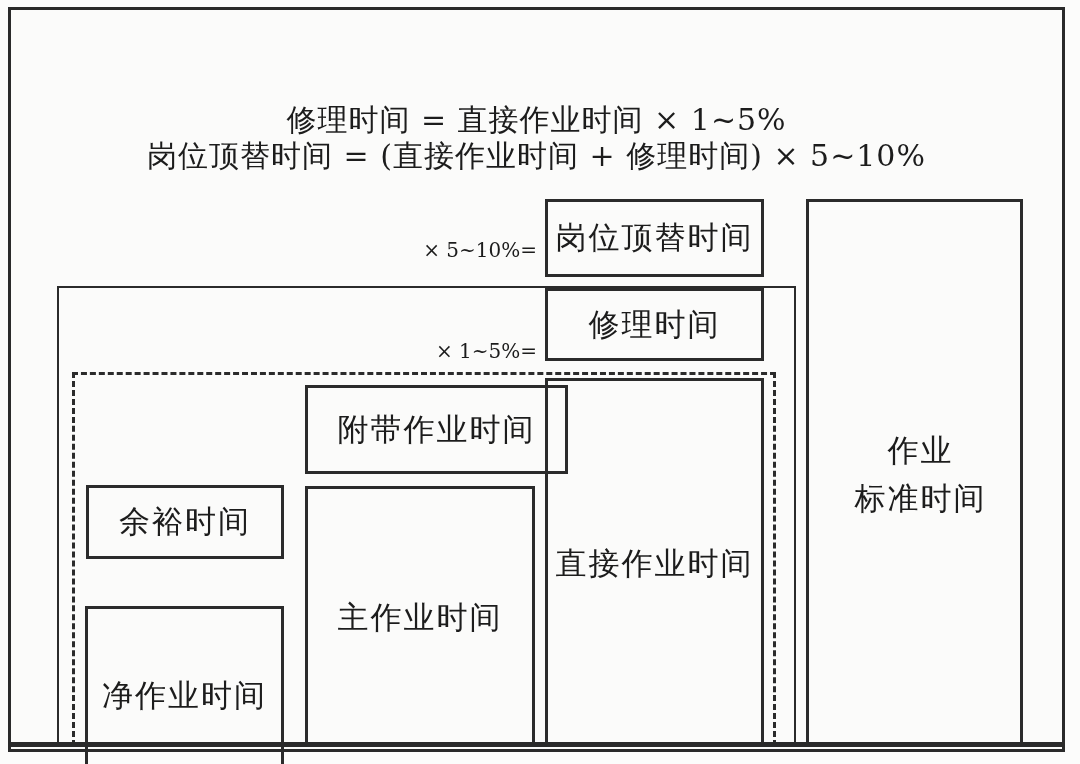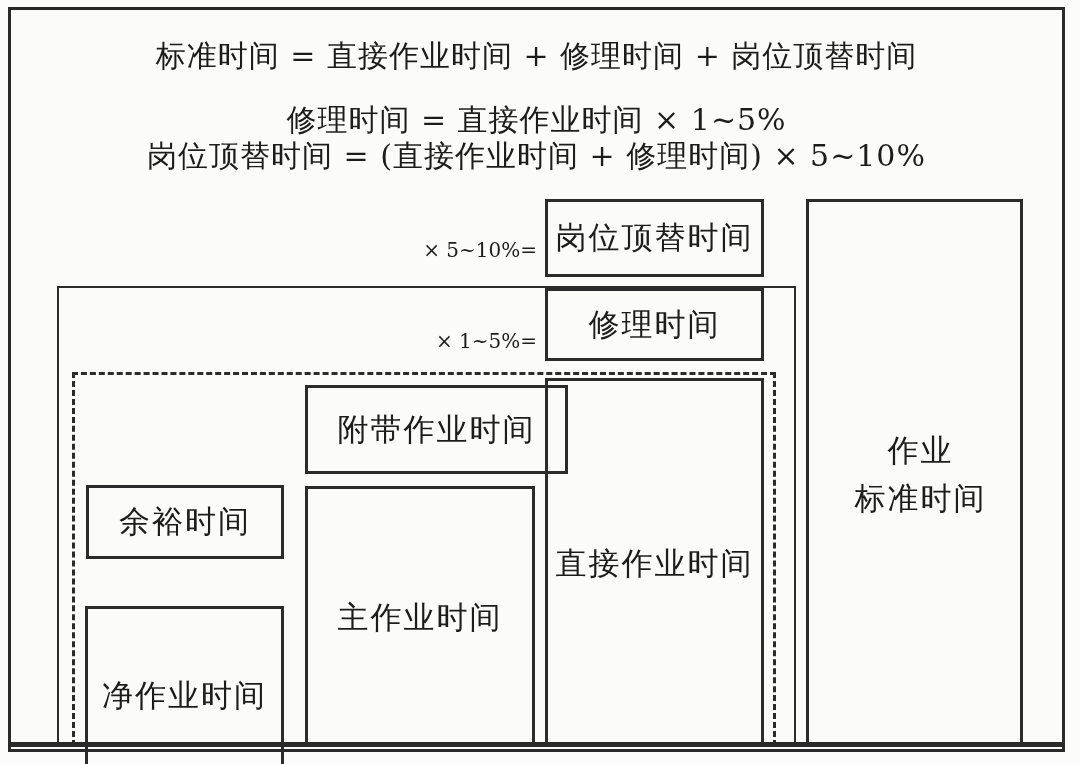--- a/index.html
+++ b/index.html
@@ -17,21 +17,21 @@
     font-size:30px;letter-spacing:1px;white-space:nowrap;
   }
   .f1{top:36px;}
   .f2{top:100px;}
   .f3{top:136px;}
   .mult{
     position:absolute;left:8px;width:529px;text-align:right;
     font-size:20px;white-space:nowrap;
   }
   .mult-top{top:238px;}
-  .mult-bottom{top:329px;}
+  .mult-bottom{top:339px;}
   .box{
     position:absolute;box-sizing:border-box;border:3px solid #2b2b2b;
     display:flex;align-items:center;justify-content:center;
     font-size:31px;letter-spacing:2px;text-align:center;background:transparent;
   }
   .open-bottom{border-bottom:none;}
   .group-box{
     position:absolute;box-sizing:border-box;border:2px solid #2b2b2b;border-bottom:none;
     left:57px;top:286px;width:739px;height:460px;
   }
@@ -51,21 +51,20 @@
     position:absolute;left:8px;top:742px;width:1057px;height:5px;background:#2a2a2a;
   }
 </style>
 </head>
 <body>
 
 <div class="stage">
 
   <div class="frame"></div>
 
-  <div class="formula f1">标准时间 = 直接作业时间 + 修理时间 + 岗位顶替时间</div>
   <div class="formula f2">修理时间 = 直接作业时间 × 1~5%</div>
   <div class="formula f3">岗位顶替时间 = (直接作业时间 + 修理时间) × 5~10%</div>
 
   <div class="mult mult-top">× 5~10%=</div>
   <div class="mult mult-bottom">× 1~5%=</div>
 
   <div class="group-box"></div>
   <div class="dashed-box"></div>
 
   <div class="box b-gangwei">

